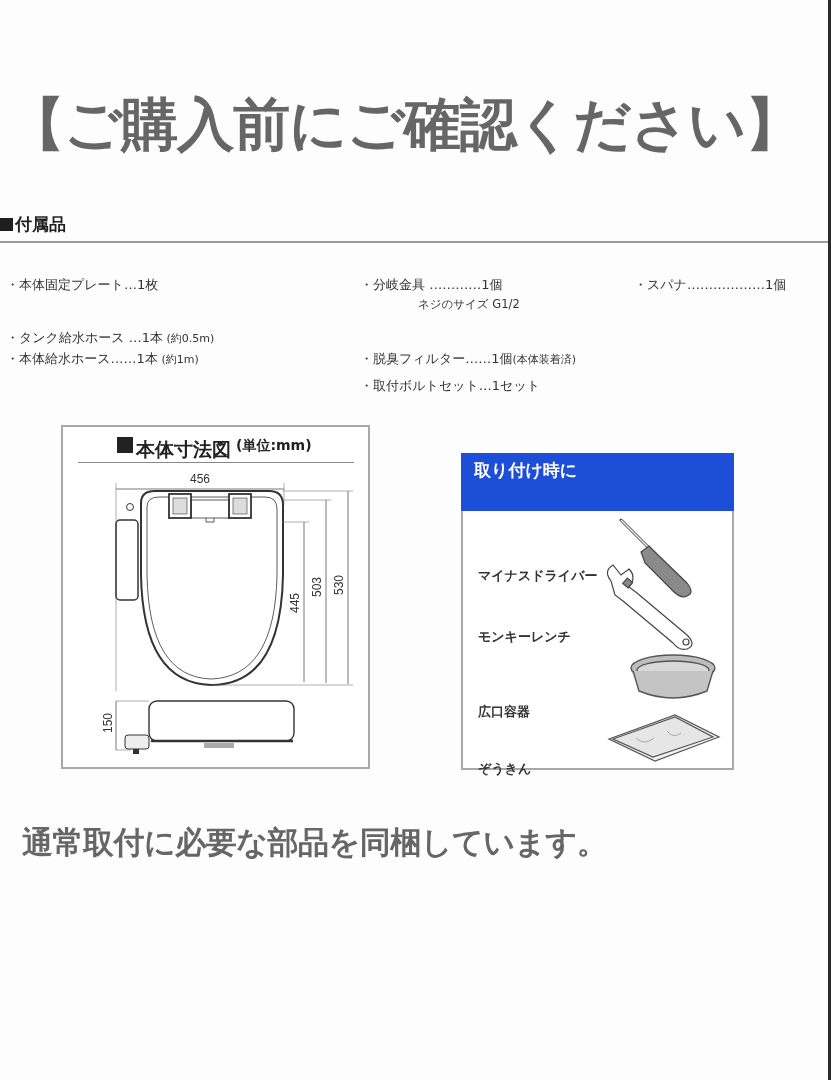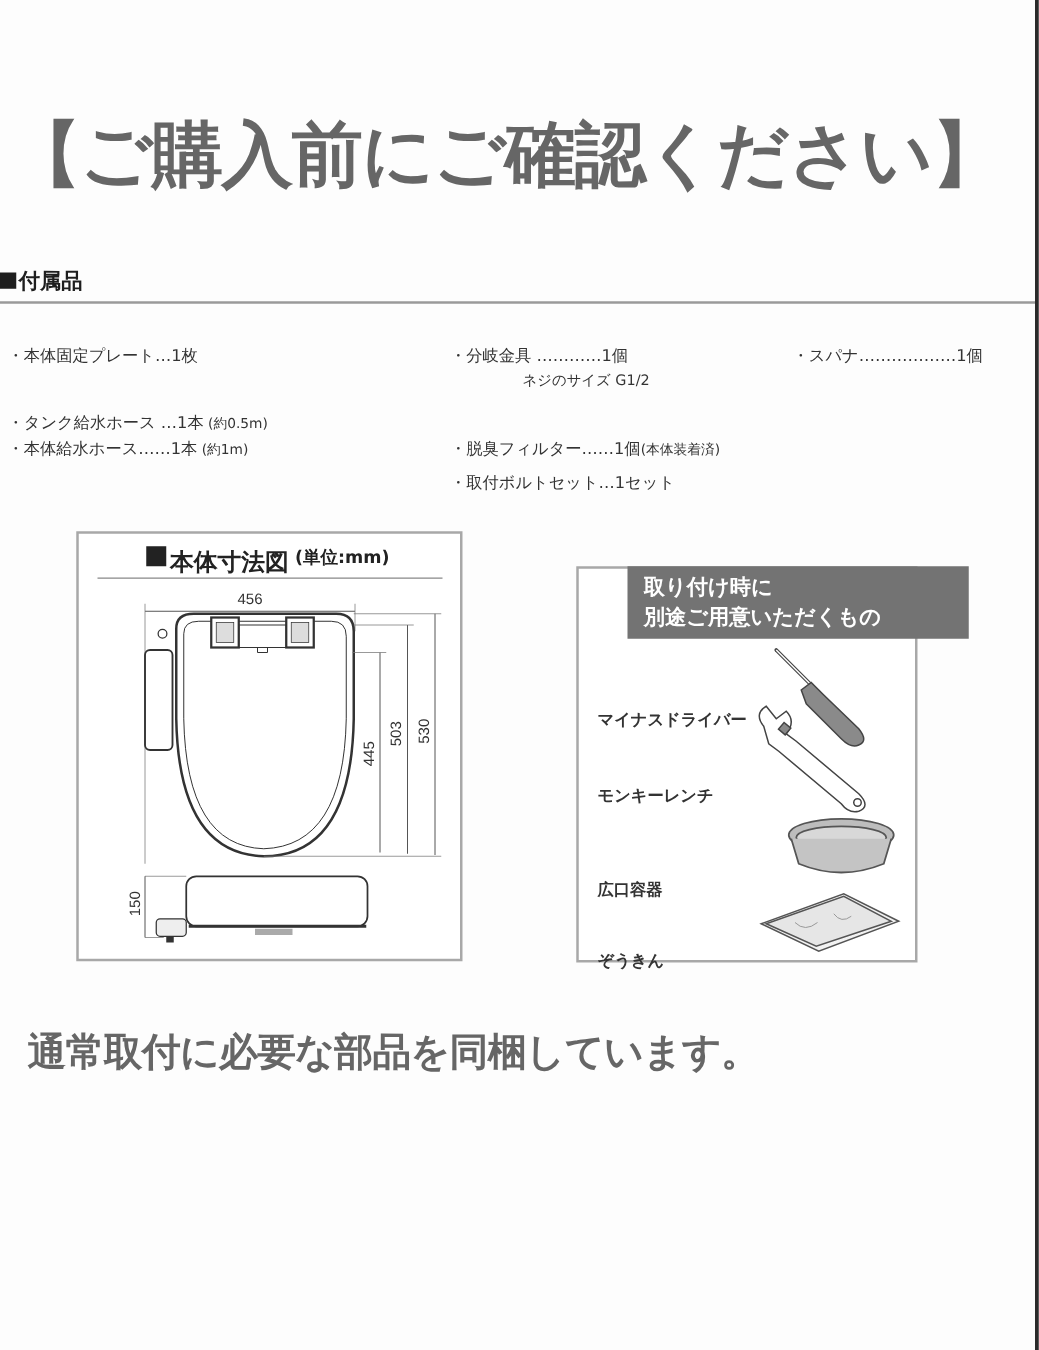--- a/index.html
+++ b/index.html
@@ -24,21 +24,21 @@
     .acc-sub { position: absolute; font-size: 11.5px; color: #333; white-space: nowrap; }
 
     .dim-box { position: absolute; left: 61px; top: 425px; width: 309px; height: 344px; border: 2px solid #a8a8a8; box-sizing: border-box; background: #fff; }
     .dim-title { position: absolute; left: 80px; top: 437px; font-size: 19px; font-weight: bold; color: #222; display: flex; align-items: flex-start; white-space: nowrap; padding-left: 37px; }
     .dim-title .sq { display: inline-block; width: 16px; height: 16px; background: #222; margin-right: 3px; }
     .dim-title .unit { font-size: 14px; margin-left: 5px; }
     .dim-rule { position: absolute; left: 78px; top: 462px; width: 276px; height: 1px; background: #888; }
     .dim-svg { position: absolute; left: 61px; top: 425px; }
 
     .tools-box { position: absolute; left: 461px; top: 453px; width: 273px; height: 317px; border: 2px solid #a8a8a8; box-sizing: border-box; background: #fff; }
-    .tools-header { position: absolute; left: 461px; top: 453px; width: 273px; height: 58px; background: #737373; color: #fff; font-size: 17px; font-weight: bold; box-sizing: border-box; padding: 5px 0 0 13px; line-height: 24px; margin-left: 41px; }
+    .tools-header { position: absolute; left: 461px; top: 453px; width: 273px; height: 58px; background: #1d4ed8; color: #fff; font-size: 17px; font-weight: bold; box-sizing: border-box; padding: 5px 0 0 13px; line-height: 24px; }
     .tool-label { position: absolute; left: 478px; font-size: 13px; font-weight: bold; color: #333; white-space: nowrap; margin-top: 27px; }
     .tools-svg { position: absolute; left: 461px; top: 453px; }
 
     .bottom-text { position: absolute; left: 22px; top: 820px; font-size: 31px; font-weight: bold; color: #666666; line-height: 45px; white-space: nowrap; letter-spacing: -0.5px; }
   </style>
 </head>
 <body>
 
 <div class="right-edge"></div>
 
@@ -121,21 +121,20 @@
   <text x="139" y="58" text-anchor="middle" font-size="12" fill="#333" font-family="Liberation Sans, sans-serif">456</text>
   <text transform="translate(238,178) rotate(-90)" text-anchor="middle" font-size="12" fill="#333" font-family="Liberation Sans, sans-serif">445</text>
   <text transform="translate(260,162) rotate(-90)" text-anchor="middle" font-size="12" fill="#333" font-family="Liberation Sans, sans-serif">503</text>
   <text transform="translate(282,160) rotate(-90)" text-anchor="middle" font-size="12" fill="#333" font-family="Liberation Sans, sans-serif">530</text>
   <text transform="translate(51,298) rotate(-90)" text-anchor="middle" font-size="12" fill="#333" font-family="Liberation Sans, sans-serif">150</text>
 </svg>
 
 <div class="tools-box"></div>
 <div class="tools-header">
   <div>取り付け時に</div>
-  <div>別途ご用意いただくもの</div>
 </div>
 <div class="tool-label" style="top:540px;">マイナスドライバー</div>
 <div class="tool-label" style="top:601px;">モンキーレンチ</div>
 <div class="tool-label" style="top:676px;">広口容器</div>
 <div class="tool-label" style="top:733px;">ぞうきん</div>
 
 <svg class="tools-svg" width="273" height="317" viewBox="0 0 273 317">
 
   <g stroke="#444" stroke-width="1.2">
     <line x1="160" y1="67" x2="190" y2="97" stroke-width="3" stroke-linecap="round"></line>

